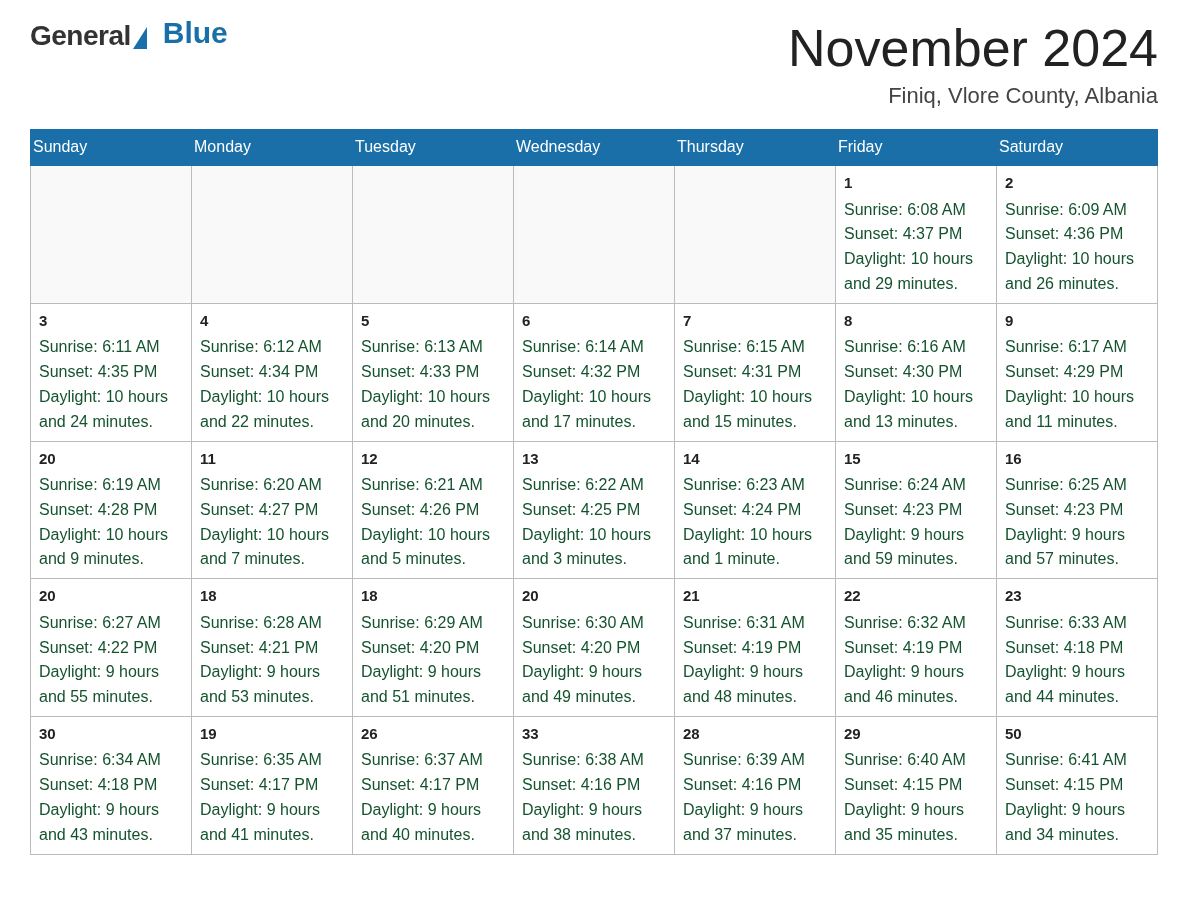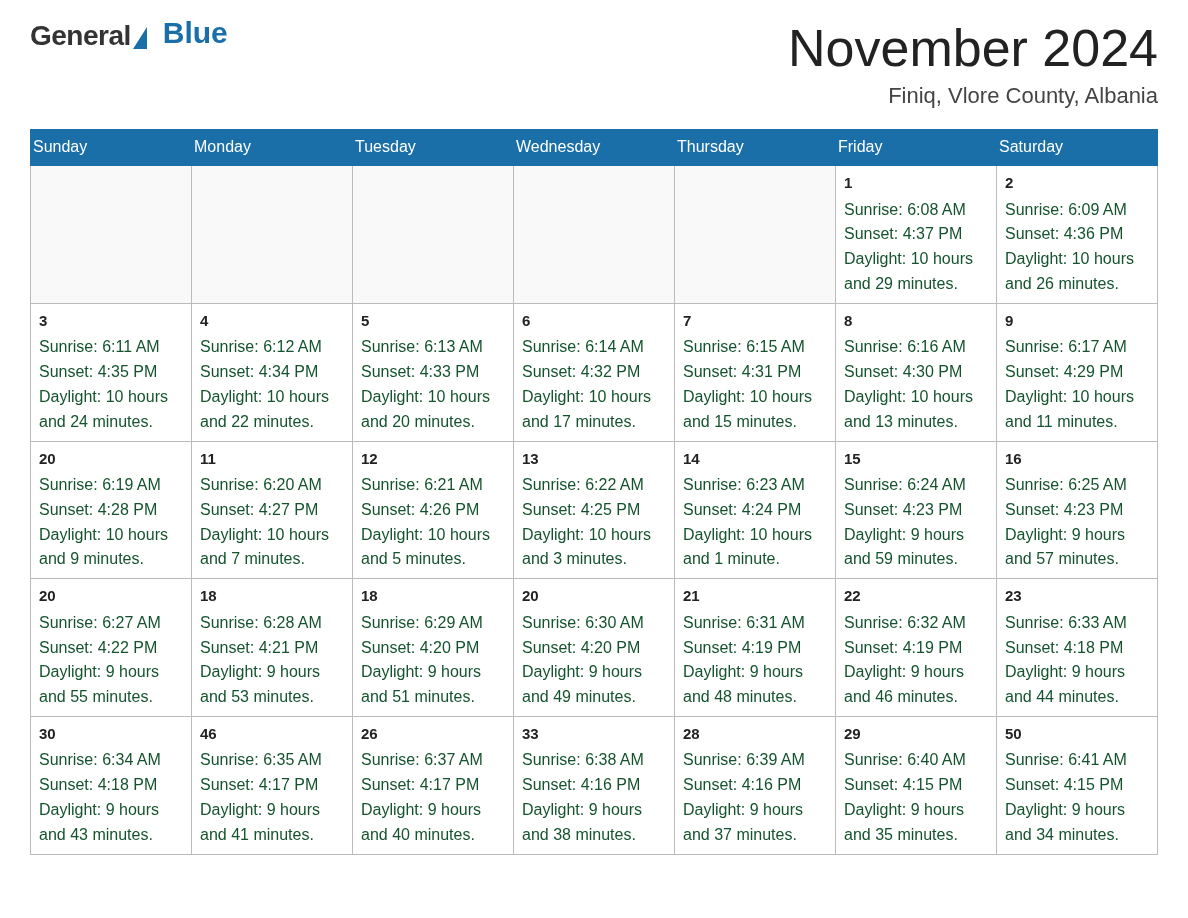--- a/index.html
+++ b/index.html
@@ -239,21 +239,21 @@
           <span class="day-number">23</span>
           <div class="day-info">Sunrise: 6:33 AM<br>Sunset: 4:18 PM<br>Daylight: 9 hours and 44 minutes.</div>
         </td>
       </tr>
       <tr>
         <td>
           <span class="day-number">30</span>
           <div class="day-info">Sunrise: 6:34 AM<br>Sunset: 4:18 PM<br>Daylight: 9 hours and 43 minutes.</div>
         </td>
         <td>
-          <span class="day-number">46</span>
+          <span class="day-number">19</span>
           <div class="day-info">Sunrise: 6:35 AM<br>Sunset: 4:17 PM<br>Daylight: 9 hours and 41 minutes.</div>
         </td>
         <td>
           <span class="day-number">26</span>
           <div class="day-info">Sunrise: 6:37 AM<br>Sunset: 4:17 PM<br>Daylight: 9 hours and 40 minutes.</div>
         </td>
         <td>
           <span class="day-number">33</span>
           <div class="day-info">Sunrise: 6:38 AM<br>Sunset: 4:16 PM<br>Daylight: 9 hours and 38 minutes.</div>
         </td>

